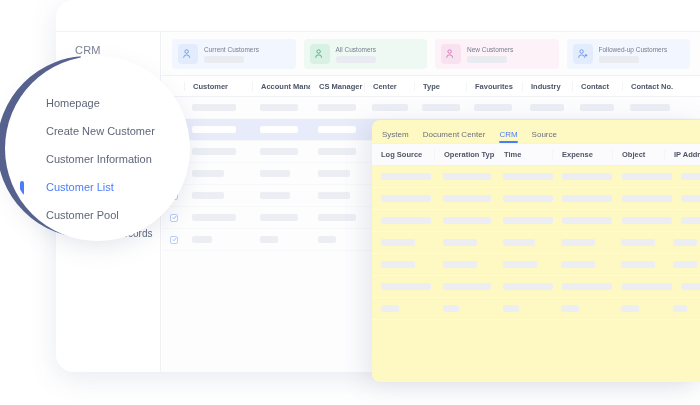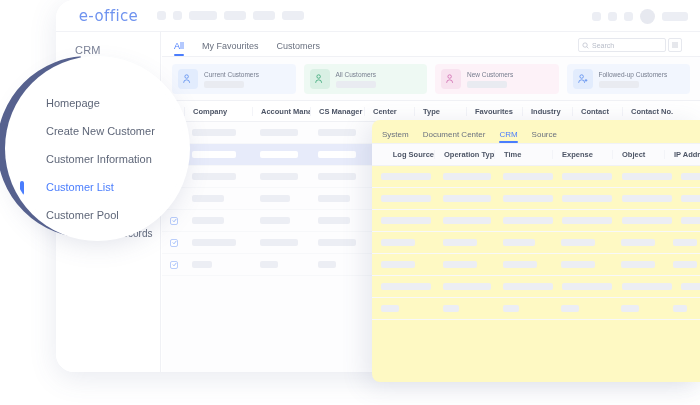--- a/index.html
+++ b/index.html
@@ -121,21 +121,21 @@
   }
   .ov-tabs{ display:flex; gap:14px; align-items:flex-end; height:24px; padding:0 0 0 10px;
             border-bottom:1px solid #f1f2f6;}
   .ov-tab{ font-size:8px;color:#69707f;padding-bottom:4px;position:relative;}
   .ov-tab.active{ color:#4a7dfd;}
   .ov-tab.active::after{content:"";position:absolute;left:0;right:0;bottom:0;height:2px;background:#4a7dfd;border-radius:1px;}
   .ov-thead{ display:flex;height:22px;align-items:center;background:#fbfbfd;
              border-bottom:1px solid #f1f2f6;}
   .ov-th{ font-size:7.5px;color:#4d5566;font-weight:bold;padding-left:9px;
           border-left:1px solid #f3f4f8;white-space:nowrap;overflow:hidden;}
-  .ov-th:first-child{border-left:none;text-align:right;}
+  .ov-th:first-child{border-left:none;}
   .ov-row{ display:flex;height:22px;align-items:center;border-bottom:1px solid #f7f8fa;}
   .ov-cell{ padding-left:9px; }
 
   
   .mag-ring{
     position:absolute; left:-3px; top:56px; width:182px; height:182px;
     border-radius:50%; border:9px solid #57628f; z-index:6;
     clip-path: polygon(0% 0%, 46% 0%, 46% 100%, 0% 100%);
   }
   .mag-circle{
@@ -156,76 +156,36 @@
     width:4px; height:14px; background:#4a7dfd; border-radius:2px;
   }
 </style>
 </head>
 <body>
 
 <div id="stage">
 
   <div class="app-window">
 
-    <div class="app-topbar">
-      <div class="brand">e-office</div>
-      <div class="topnav" id="topnav">
-          <span class="sk" style="width: 9px; height: 9px;"></span>
-          <span class="sk" style="width: 9px; height: 9px;"></span>
-          <span class="sk" style="width: 28px; height: 9px;"></span>
-          <span class="sk" style="width: 22px; height: 9px;"></span>
-          <span class="sk" style="width: 22px; height: 9px;"></span>
-          <span class="sk" style="width: 22px; height: 9px;"></span>
-        </div>
-      <div class="topright">
-        <span class="sk" style="width:9px;height:9px"></span>
-        <span class="sk" style="width:9px;height:9px"></span>
-        <span class="sk" style="width:9px;height:9px"></span>
-        <span class="avatar"></span>
-        <span class="sk" style="width:26px;height:9px"></span>
-      </div>
-    </div>
     <div class="topbar-rule"></div>
 
     <div class="sidebar">
       <div class="sidebar-title">CRM</div>
       <div class="menu" id="sidebar-menu">
           <div class="menu-item">Homepage</div>
           <div class="menu-item">Create New Customer</div>
           <div class="menu-item">Customer Information</div>
           <div class="menu-item active">Customer List</div>
           <div class="menu-item">Customer Pool</div>
           <div class="menu-item">Contact Records</div>
         </div>
     </div>
 
     <div class="content">
 
-      <div class="tabs">
-        <div id="main-tabs" style="display:flex;gap:18px;align-items:flex-end;">
-            <div class="tab active">All</div>
-            <div class="tab">My Favourites</div>
-            <div class="tab">Customers</div>
-          </div>
-
-        <div class="searchbox">
-          <svg width="7" height="7" viewBox="0 0 16 16">
-            <circle cx="7" cy="7" r="5" fill="none" stroke="#b7bcc8" stroke-width="1.6"></circle>
-            <line x1="10.8" y1="10.8" x2="14.5" y2="14.5" stroke="#b7bcc8" stroke-width="1.6"></line>
-          </svg>
-          <span class="search-ph">Search</span>
-        </div>
-        <div class="filter-btn">
-          <svg width="8" height="8" viewBox="0 0 16 16">
-            <line x1="2" y1="4" x2="14" y2="4" stroke="#b7bcc8" stroke-width="1.4"></line>
-            <line x1="2" y1="8" x2="14" y2="8" stroke="#b7bcc8" stroke-width="1.4"></line>
-            <line x1="2" y1="12" x2="14" y2="12" stroke="#b7bcc8" stroke-width="1.4"></line>
-          </svg>
-        </div>
-      </div>
 
       <div class="stats" id="stat-cards">
           <div class="stat" style="background: rgb(242, 246, 254);">
             <div class="ic" style="background: rgb(226, 236, 253);">
               <svg width="12" height="12" viewBox="0 0 22 22">
                 <circle cx="8.5" cy="6.5" r="3.2" fill="none" stroke="#5b8def" stroke-width="1.5"></circle>
                 <path d="M3 18 q0 -5.5 5.5 -5.5 q5.5 0 5.5 5.5" fill="none" stroke="#5b8def" stroke-width="1.5"></path>
               </svg>
             </div>
             <div class="txt">
@@ -269,21 +229,21 @@
             <div class="txt">
               <div class="lbl">Followed-up Customers</div>
               <div class="val"></div>
             </div>
           </div>
         </div>
 
       <div class="tbl">
         <div class="thead" id="main-thead">
             <div class="th" style="width: 22px; flex: 0 0 22px;"></div>
-            <div class="th" style="width: 68px; flex: 0 0 68px;">Company</div>
+            <div class="th" style="width: 68px; flex: 0 0 68px;">Customer</div>
             <div class="th" style="width: 58px; flex: 0 0 58px;">Account Manager</div>
             <div class="th" style="width: 54px; flex: 0 0 54px;">CS Manager</div>
             <div class="th" style="width: 50px; flex: 0 0 50px;">Center</div>
             <div class="th" style="width: 52px; flex: 0 0 52px;">Type</div>
             <div class="th" style="width: 56px; flex: 0 0 56px;">Favourites</div>
             <div class="th" style="width: 50px; flex: 0 0 50px;">Industry</div>
             <div class="th" style="width: 50px; flex: 0 0 50px;">Contact</div>
             <div class="th" style="width: 58px; flex: 0 0 58px;">Contact No.</div>
           </div>
         <div id="main-tbody">

